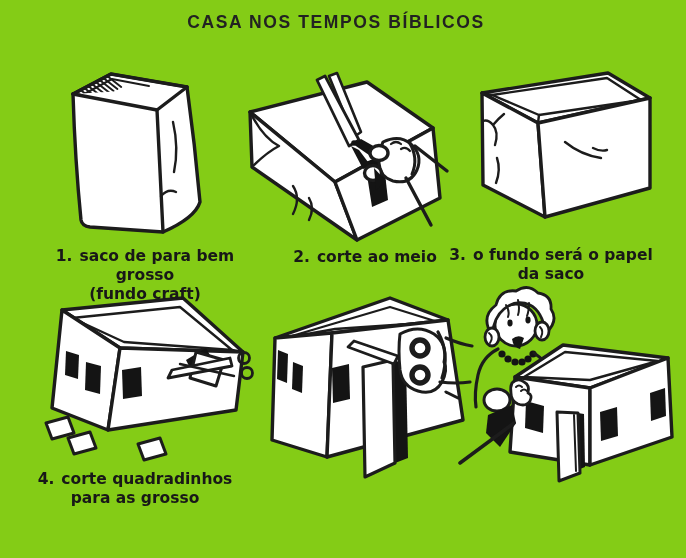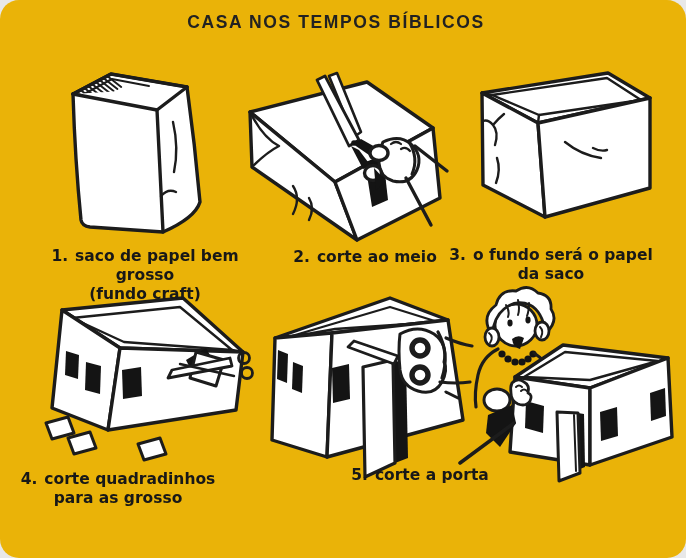--- a/index.html
+++ b/index.html
@@ -1,24 +1,23 @@
 <!DOCTYPE html>
 <html><head>
 <meta charset="utf-8">
 <style>
   html,body{margin:0;padding:0;}
   body{background:#e8e8e8;}
   #page{
     position:relative;
     width:686px;height:558px;
-    background:#eab308;
+    background:#84cc16;
     overflow:hidden;
     font-family:"DejaVu Sans","Liberation Sans",sans-serif;
     color:#1b1b1b;
-    border-radius:19px;
   }
   .title{
     position:absolute;left:0;top:12px;width:672px;
     text-align:center;
     font-family:"Liberation Sans",sans-serif;
     font-weight:bold;font-size:17.5px;letter-spacing:1.6px;
     color:#222;
   }
   .figure{position:absolute;}
   .figure svg{display:block;overflow:visible;}
@@ -169,37 +168,33 @@
 
       <ellipse cx="39" cy="117" rx="13" ry="11" fill="#fff" stroke-width="3"></ellipse>
       <path d="M 54 100 Q 60 94 66 99 Q 72 102 70 110 Q 75 112 72 118 Q 68 124 60 121 Q 53 118 53 110 Q 52 104 54 100 Z" fill="#fff" stroke-width="2.8"></path>
       <path d="M 58 104 Q 61 101 64 104 M 63 108 Q 66 105 69 108 M 60 96 Q 65 92 69 96" stroke-width="2"></path>
       <path d="M 30 132 L 54 122 L 58 140 L 42 164 L 28 150 Z" fill="#141414" stroke="none"></path>
       <path d="M 2 180 L 56 140" stroke-width="3.6"></path>
     </svg>
   </div>
 
   <div class="caption" style="left:30px;top:247px;width:230px;">
-    <div><span class="num">1.</span><span>saco de papel bem grosso</span></div>
+    <div><span class="num">1.</span><span>saco de para bem grosso</span></div>
     <div class="cap2">(fundo craft)</div>
   </div>
 
   <div class="caption" style="left:285px;top:248px;width:160px;text-align:center;">
     <div><span class="num">2.</span><span>corte ao meio</span></div>
 
   </div>
 
   <div class="caption" style="left:445px;top:246px;width:212px;">
     <div><span class="num">3.</span><span>o fundo será o papel</span></div>
     <div class="cap2">da saco</div>
   </div>
 
-  <div class="caption" style="left:8px;top:470px;width:220px;">
+  <div class="caption" style="left:25px;top:470px;width:220px;">
     <div><span class="num">4.</span><span>corte quadradinhos</span></div>
     <div class="cap2">para as grosso</div>
   </div>
 
-  <div class="caption" style="left:345px;top:466px;width:150px;">
-    <div><span class="num">5.</span><span>corte a porta</span></div>
-
-  </div>
 
 </div>
 
 </body></html>

